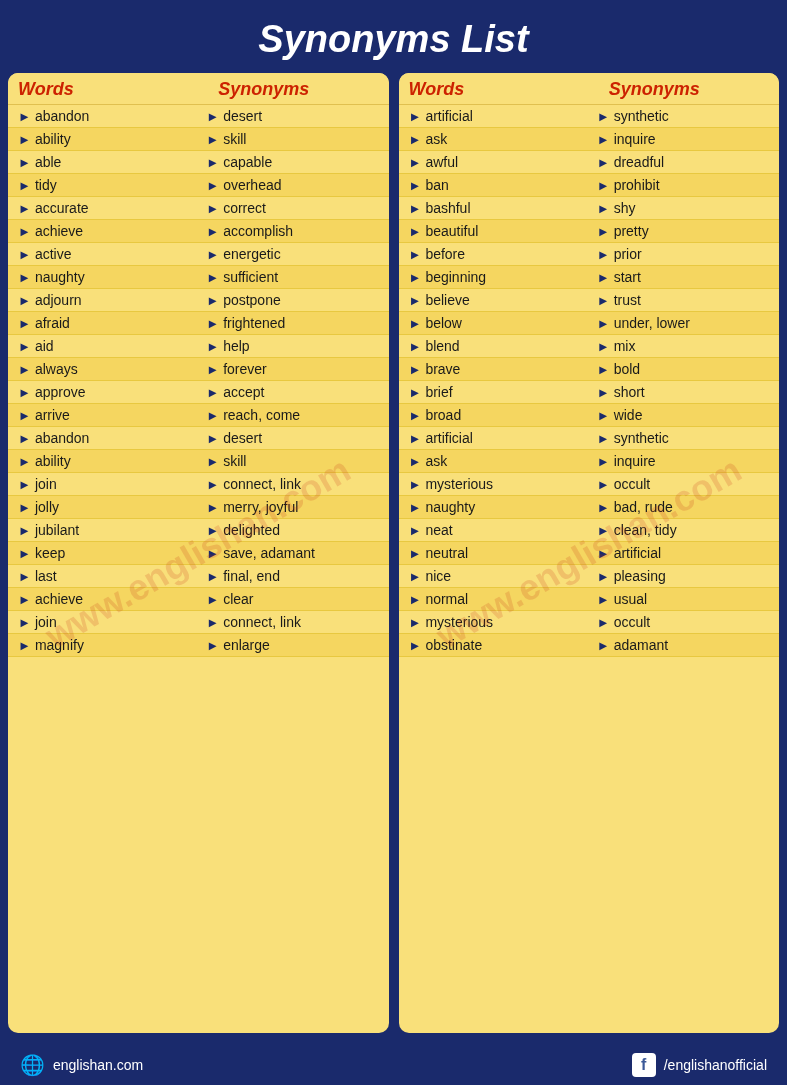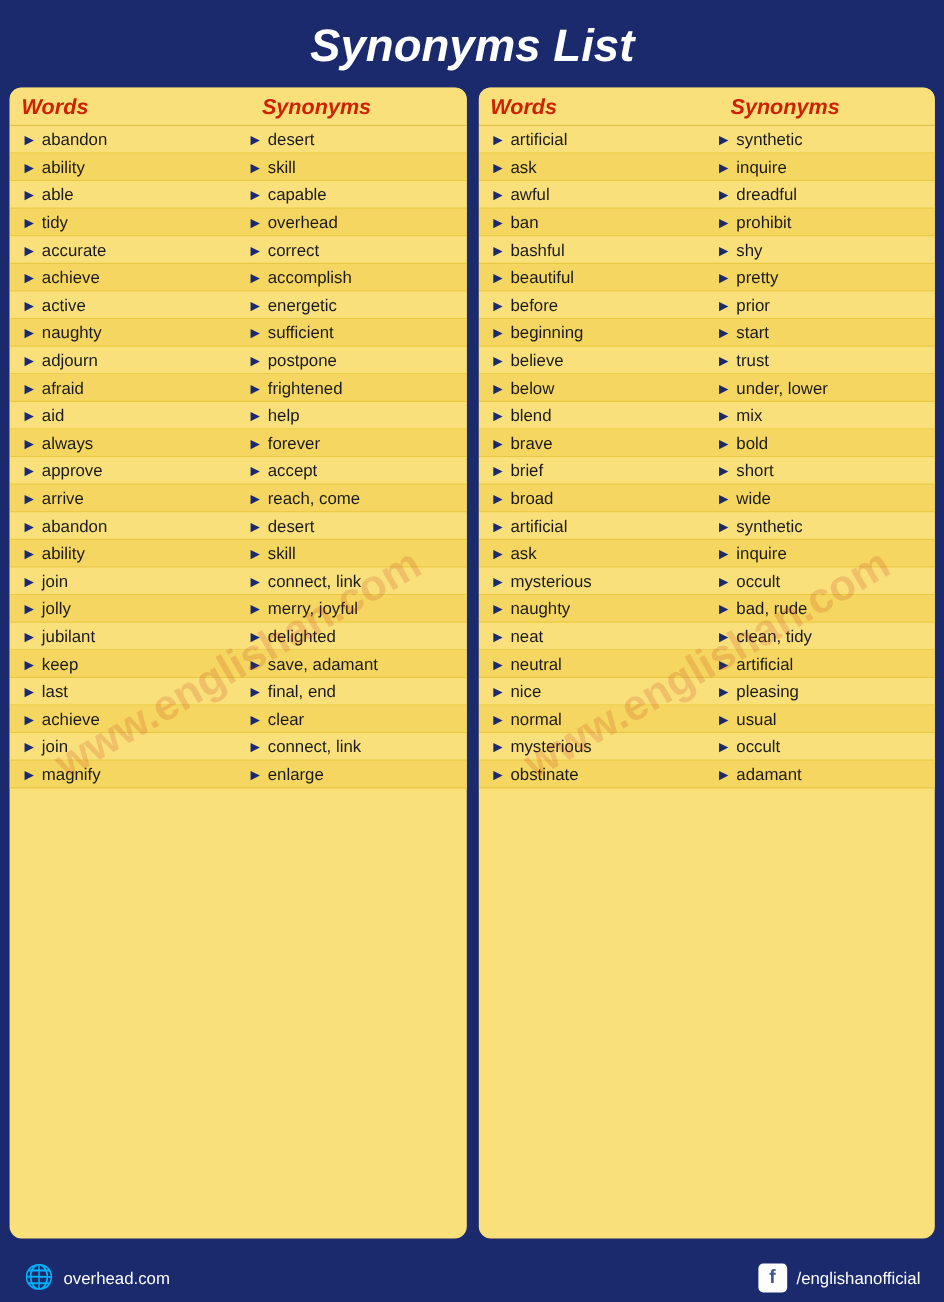--- a/index.html
+++ b/index.html
@@ -634,19 +634,19 @@
       </div>
     </div>
       </div>
     <div class="watermark">www.englishan.com</div>
   </div>
 </div>
 
 <div class="footer">
   <div class="footer-left">
     <span class="globe-icon">🌐</span>
-    <span>overhead.com</span>
+    <span>englishan.com</span>
   </div>
   <div class="footer-right">
     <div class="fb-icon">f</div>
     <span>/englishanofficial</span>
   </div>
 </div>
 
 </body></html>

